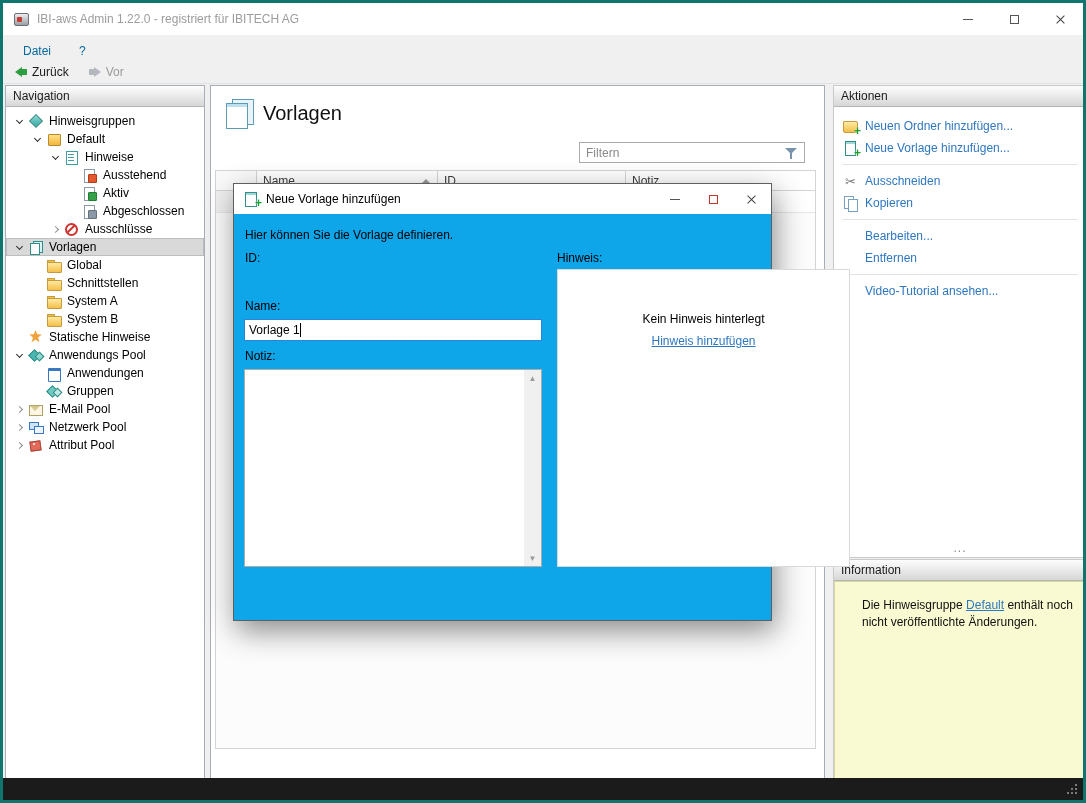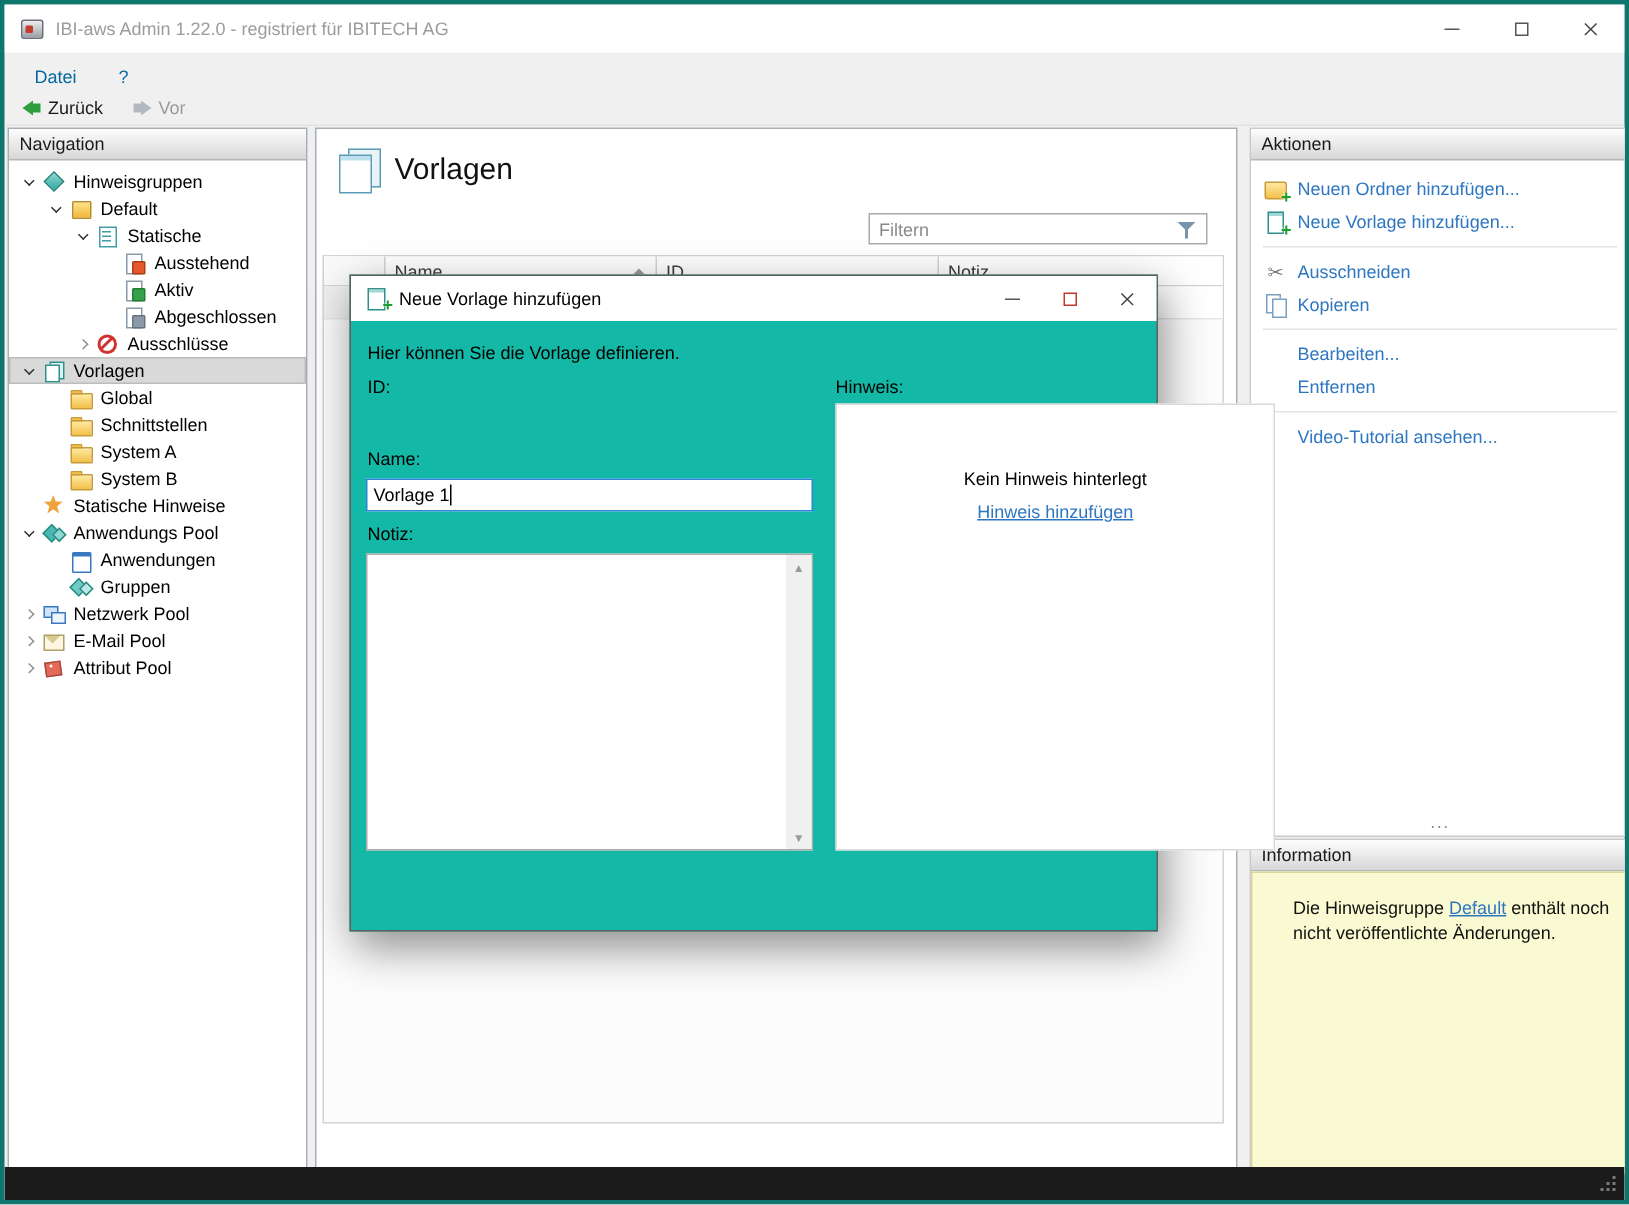--- a/index.html
+++ b/index.html
@@ -125,21 +125,21 @@
   
   .info-body{position:absolute;left:0;right:0;top:21px;bottom:0;background:#fafad2;border:1px solid #d8d89e;padding:15px 8px 0 27px;line-height:17px;color:#111}
   .info-body a,.link{color:#2e77c0;text-decoration:underline;cursor:pointer}
 
   
   .statusbar{position:absolute;left:0;right:0;bottom:0;height:22px;background:#1b1b1b}
   .grip{position:absolute;right:5px;bottom:5px;width:12px;height:12px}
   .grip::before{content:"";position:absolute;left:9px;top:1px;width:2px;height:2px;background:#7a7a7a;box-shadow:0 4px 0 #7a7a7a,0 8px 0 #7a7a7a,-4px 4px 0 #7a7a7a,-4px 8px 0 #7a7a7a,-8px 8px 0 #7a7a7a}
 
   
-  .dialog{position:absolute;left:230px;top:180px;width:539px;height:438px;background:#14b8a6;border:1px solid #5f5f5f;box-shadow:3px 10px 28px rgba(0,0,0,.45);z-index:50}
+  .dialog{position:absolute;left:230px;top:180px;width:539px;height:438px;background:#0ea5e9;border:1px solid #5f5f5f;box-shadow:3px 10px 28px rgba(0,0,0,.45);z-index:50}
   .dlg-titlebar{position:relative;height:30px;display:flex;align-items:center;padding-left:9px;background:#fff}
   .dlg-icon{width:16px;height:16px;position:relative;flex:none}
   .dlg-icon::before{content:"";position:absolute;left:2px;top:1px;width:10px;height:13px;background:#fff;border:1px solid #2f8f8a;box-shadow:inset 0 2px 0 #9fd8d4}
   .dlg-icon::after{content:"+";position:absolute;right:-3px;bottom:-3px;color:#1a9e2d;font-weight:700;font-size:12px;text-shadow:0 0 2px #fff}
   .dlg-title{margin-left:7px;color:#000}
   .dlg-controls{position:absolute;right:1px;top:1px;height:28px;display:flex}
   .dlg-btn{width:38px;display:flex;align-items:center;justify-content:center}
   .dlg-desc{position:absolute;left:11px;top:44px;color:#000}
   .dlg-label{position:absolute;color:#000}
   .field{position:absolute;background:#fff;border:1px solid #ababab;display:flex;align-items:center;padding:0 4px;color:#000}
@@ -221,21 +221,21 @@
           </span>
           <span class="ti ico-default-group"></span>
           <span class="tree-label">Default</span>
         </div>
         <div class="tree-row">
           <span class="indent" style="width: 40px;"></span>
           <span class="chev-box">
             <span class="chev open"></span>
           </span>
           <span class="ti ico-notes-list"></span>
-          <span class="tree-label">Statische</span>
+          <span class="tree-label">Hinweise</span>
         </div>
         <div class="tree-row">
           <span class="indent" style="width: 58px;"></span>
           <span class="chev-box">
             <span class="chev none"></span>
           </span>
           <span class="ti ico-pending-doc"></span>
           <span class="tree-label">Ausstehend</span>
         </div>
         <div class="tree-row">
@@ -332,30 +332,30 @@
             <span class="chev none"></span>
           </span>
           <span class="ti ico-groups-diamond"></span>
           <span class="tree-label">Gruppen</span>
         </div>
         <div class="tree-row">
           <span class="indent" style="width: 4px;"></span>
           <span class="chev-box">
             <span class="chev closed"></span>
           </span>
+          <span class="ti ico-mail"></span>
+          <span class="tree-label">E-Mail Pool</span>
+        </div>
+        <div class="tree-row">
+          <span class="indent" style="width: 4px;"></span>
+          <span class="chev-box">
+            <span class="chev closed"></span>
+          </span>
           <span class="ti ico-network"></span>
           <span class="tree-label">Netzwerk Pool</span>
-        </div>
-        <div class="tree-row">
-          <span class="indent" style="width: 4px;"></span>
-          <span class="chev-box">
-            <span class="chev closed"></span>
-          </span>
-          <span class="ti ico-mail"></span>
-          <span class="tree-label">E-Mail Pool</span>
         </div>
         <div class="tree-row">
           <span class="indent" style="width: 4px;"></span>
           <span class="chev-box">
             <span class="chev closed"></span>
           </span>
           <span class="ti ico-attribute-tag"></span>
           <span class="tree-label">Attribut Pool</span>
         </div>
       </div>

